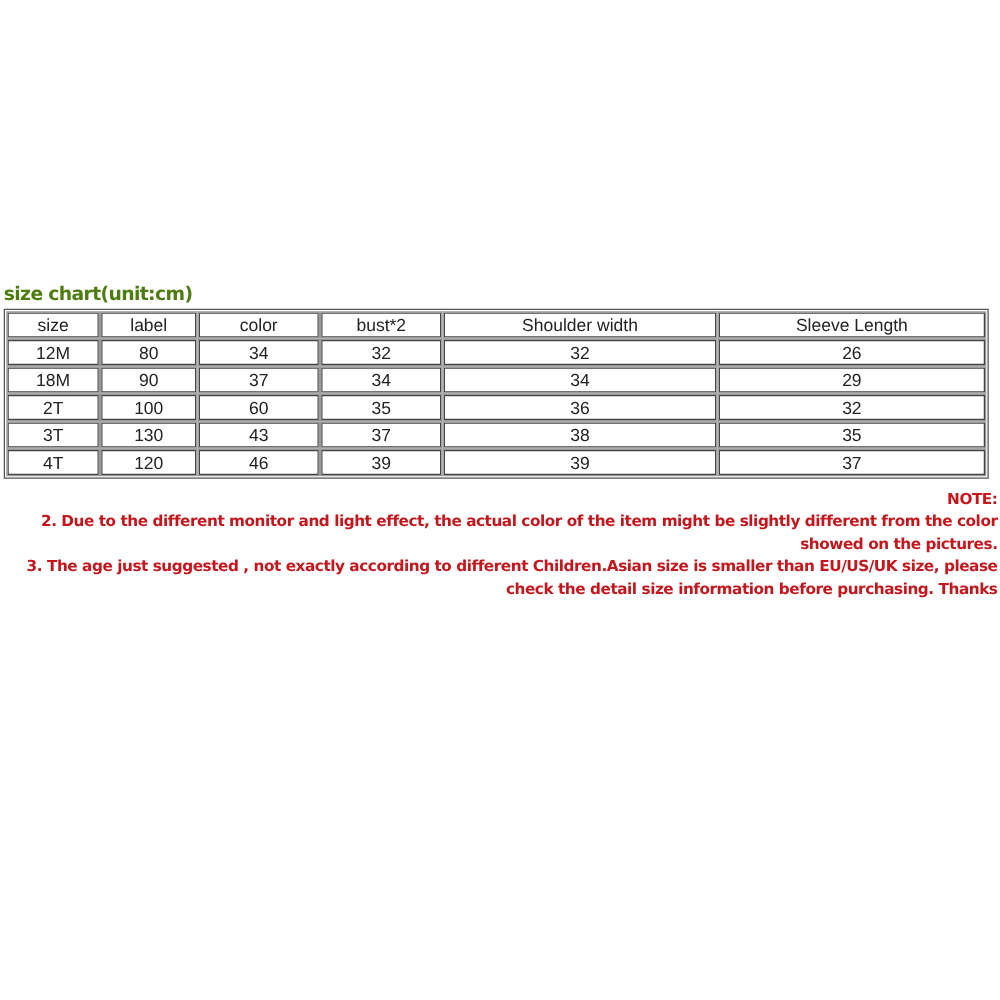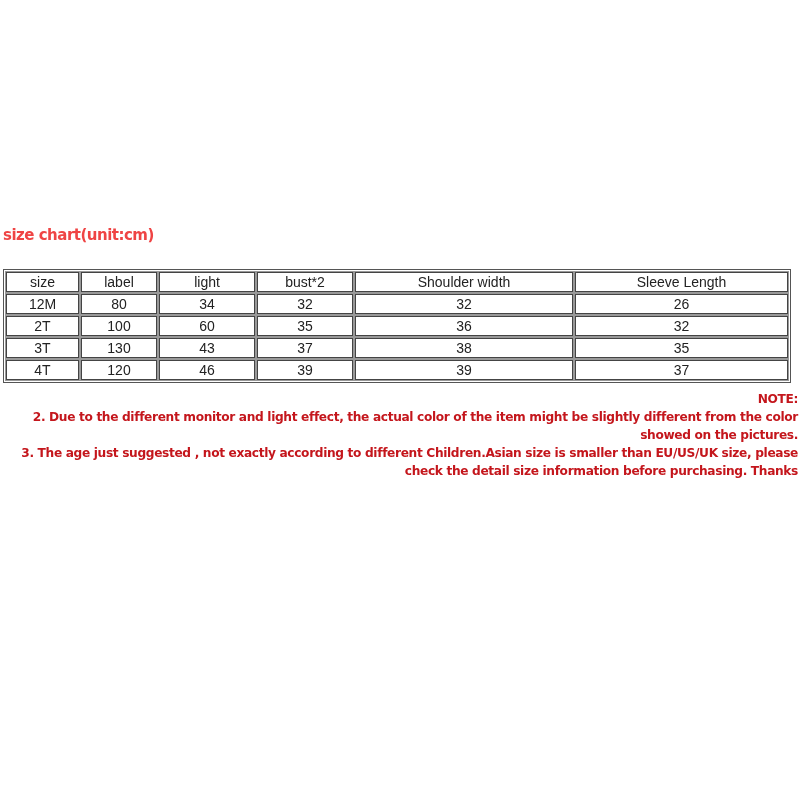--- a/index.html
+++ b/index.html
@@ -1,18 +1,18 @@
 <!DOCTYPE html>
 <html><head>
 <meta charset="utf-8">
 <style>
   html,body{margin:0;padding:0;background:#fff;}
   body{width:800px;height:800px;position:relative;overflow:hidden;font-family:"Liberation Sans",sans-serif;}
-  .title{position:absolute;left:3px;top:226px;font-family:"DejaVu Sans",sans-serif;font-weight:bold;font-size:15px;letter-spacing:-0.5px;color:#ef4444;}
-  table.chart{position:absolute;left:3px;top:247px;border-collapse:separate;border-spacing:2px;background:#fff;border:1px solid #555;margin-top:22px;}
+  .title{position:absolute;left:3px;top:226px;font-family:"DejaVu Sans",sans-serif;font-weight:bold;font-size:15px;letter-spacing:-0.5px;color:#4d7c0f;}
+  table.chart{position:absolute;left:3px;top:247px;border-collapse:separate;border-spacing:2px;background:#fff;border:1px solid #555;}
   table.chart td{border:1px solid #444;outline:1px solid #999;height:18px;padding:0;text-align:center;font-size:14px;color:#222;font-family:"Liberation Sans",sans-serif;line-height:18px;}
   .notes{position:absolute;left:3px;top:390px;width:795px;color:#c4161c;font-family:"DejaVu Sans",sans-serif;font-weight:bold;font-size:12.2px;line-height:18px;letter-spacing:-0.35px;}
   .notes div{white-space:normal;text-align:right;}
 </style>
 </head>
 <body>
 
 <div class="title">size chart(unit:cm)</div>
 
 <table class="chart">
@@ -21,32 +21,40 @@
       <col style="width:76px">
       <col style="width:96px">
       <col style="width:96px">
       <col style="width:218px">
       <col style="width:213px">
   </colgroup>
   <tbody>
       <tr>
     <td>size</td>
     <td>label</td>
-    <td>light</td>
+    <td>color</td>
     <td>bust*2</td>
     <td>Shoulder width</td>
     <td>Sleeve Length</td>
   </tr>
   <tr>
     <td>12M</td>
     <td>80</td>
     <td>34</td>
     <td>32</td>
     <td>32</td>
     <td>26</td>
+  </tr>
+  <tr>
+    <td>18M</td>
+    <td>90</td>
+    <td>37</td>
+    <td>34</td>
+    <td>34</td>
+    <td>29</td>
   </tr>
   <tr>
     <td>2T</td>
     <td>100</td>
     <td>60</td>
     <td>35</td>
     <td>36</td>
     <td>32</td>
   </tr>
   <tr>

